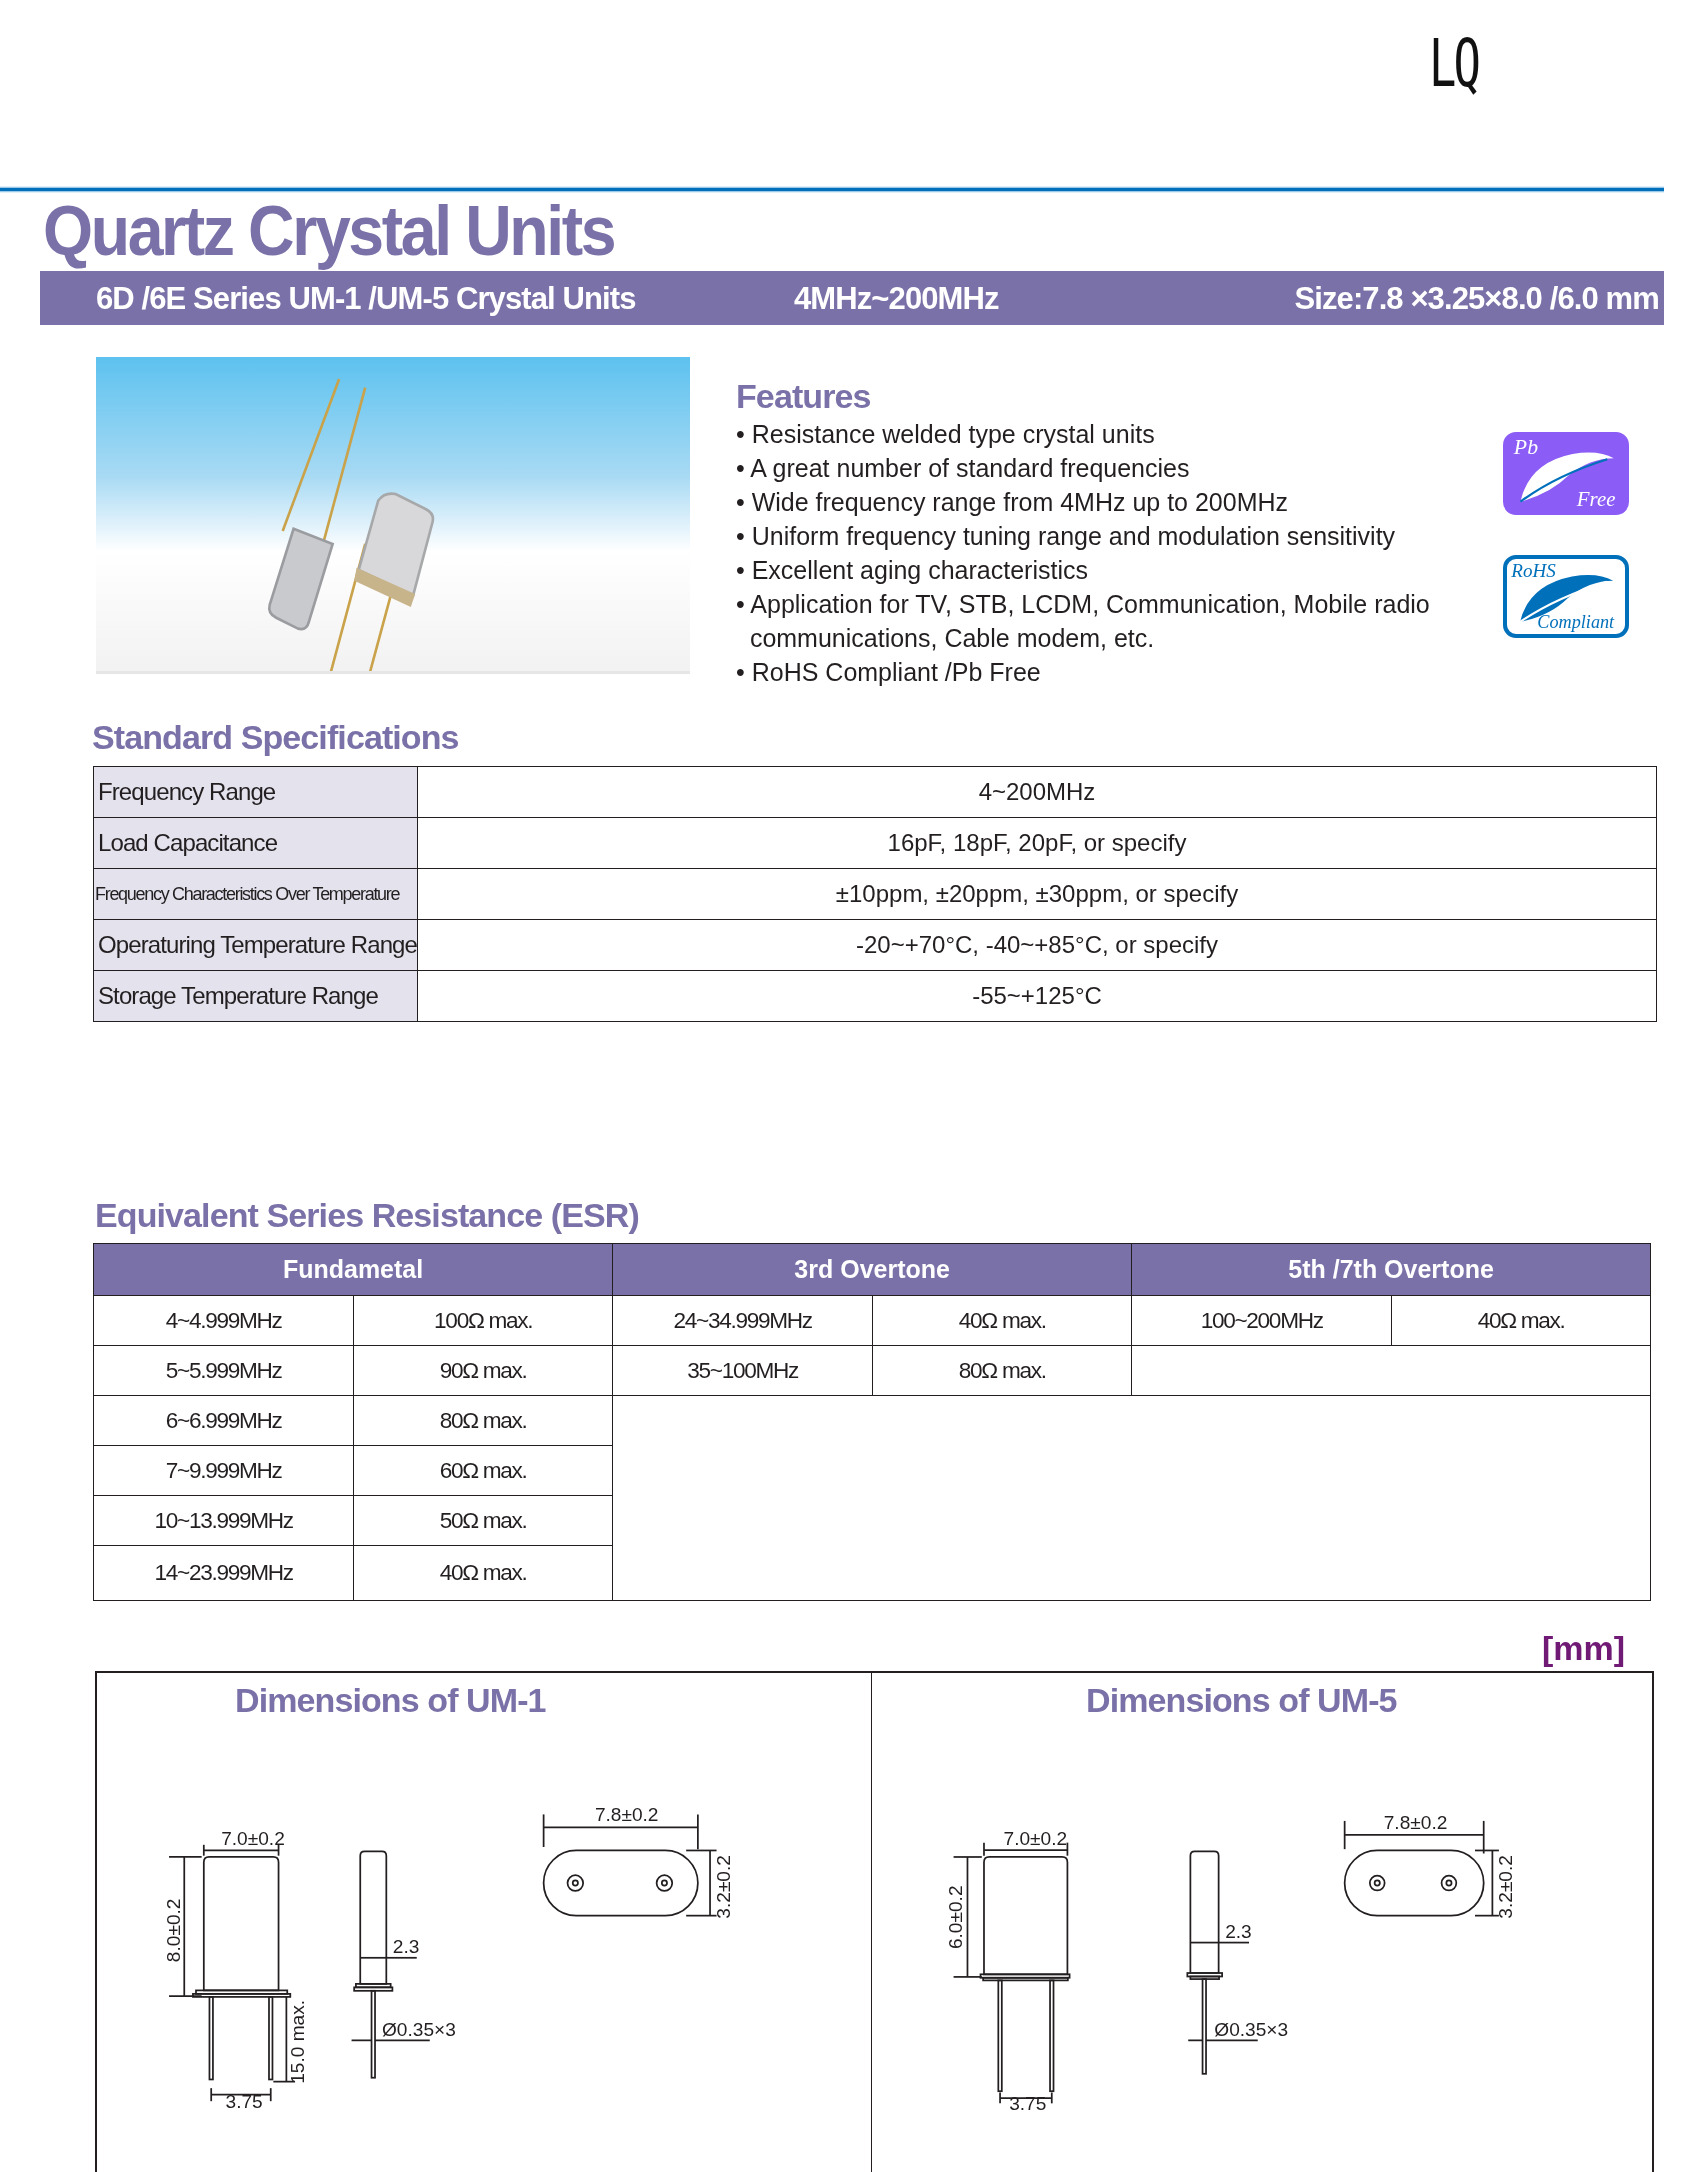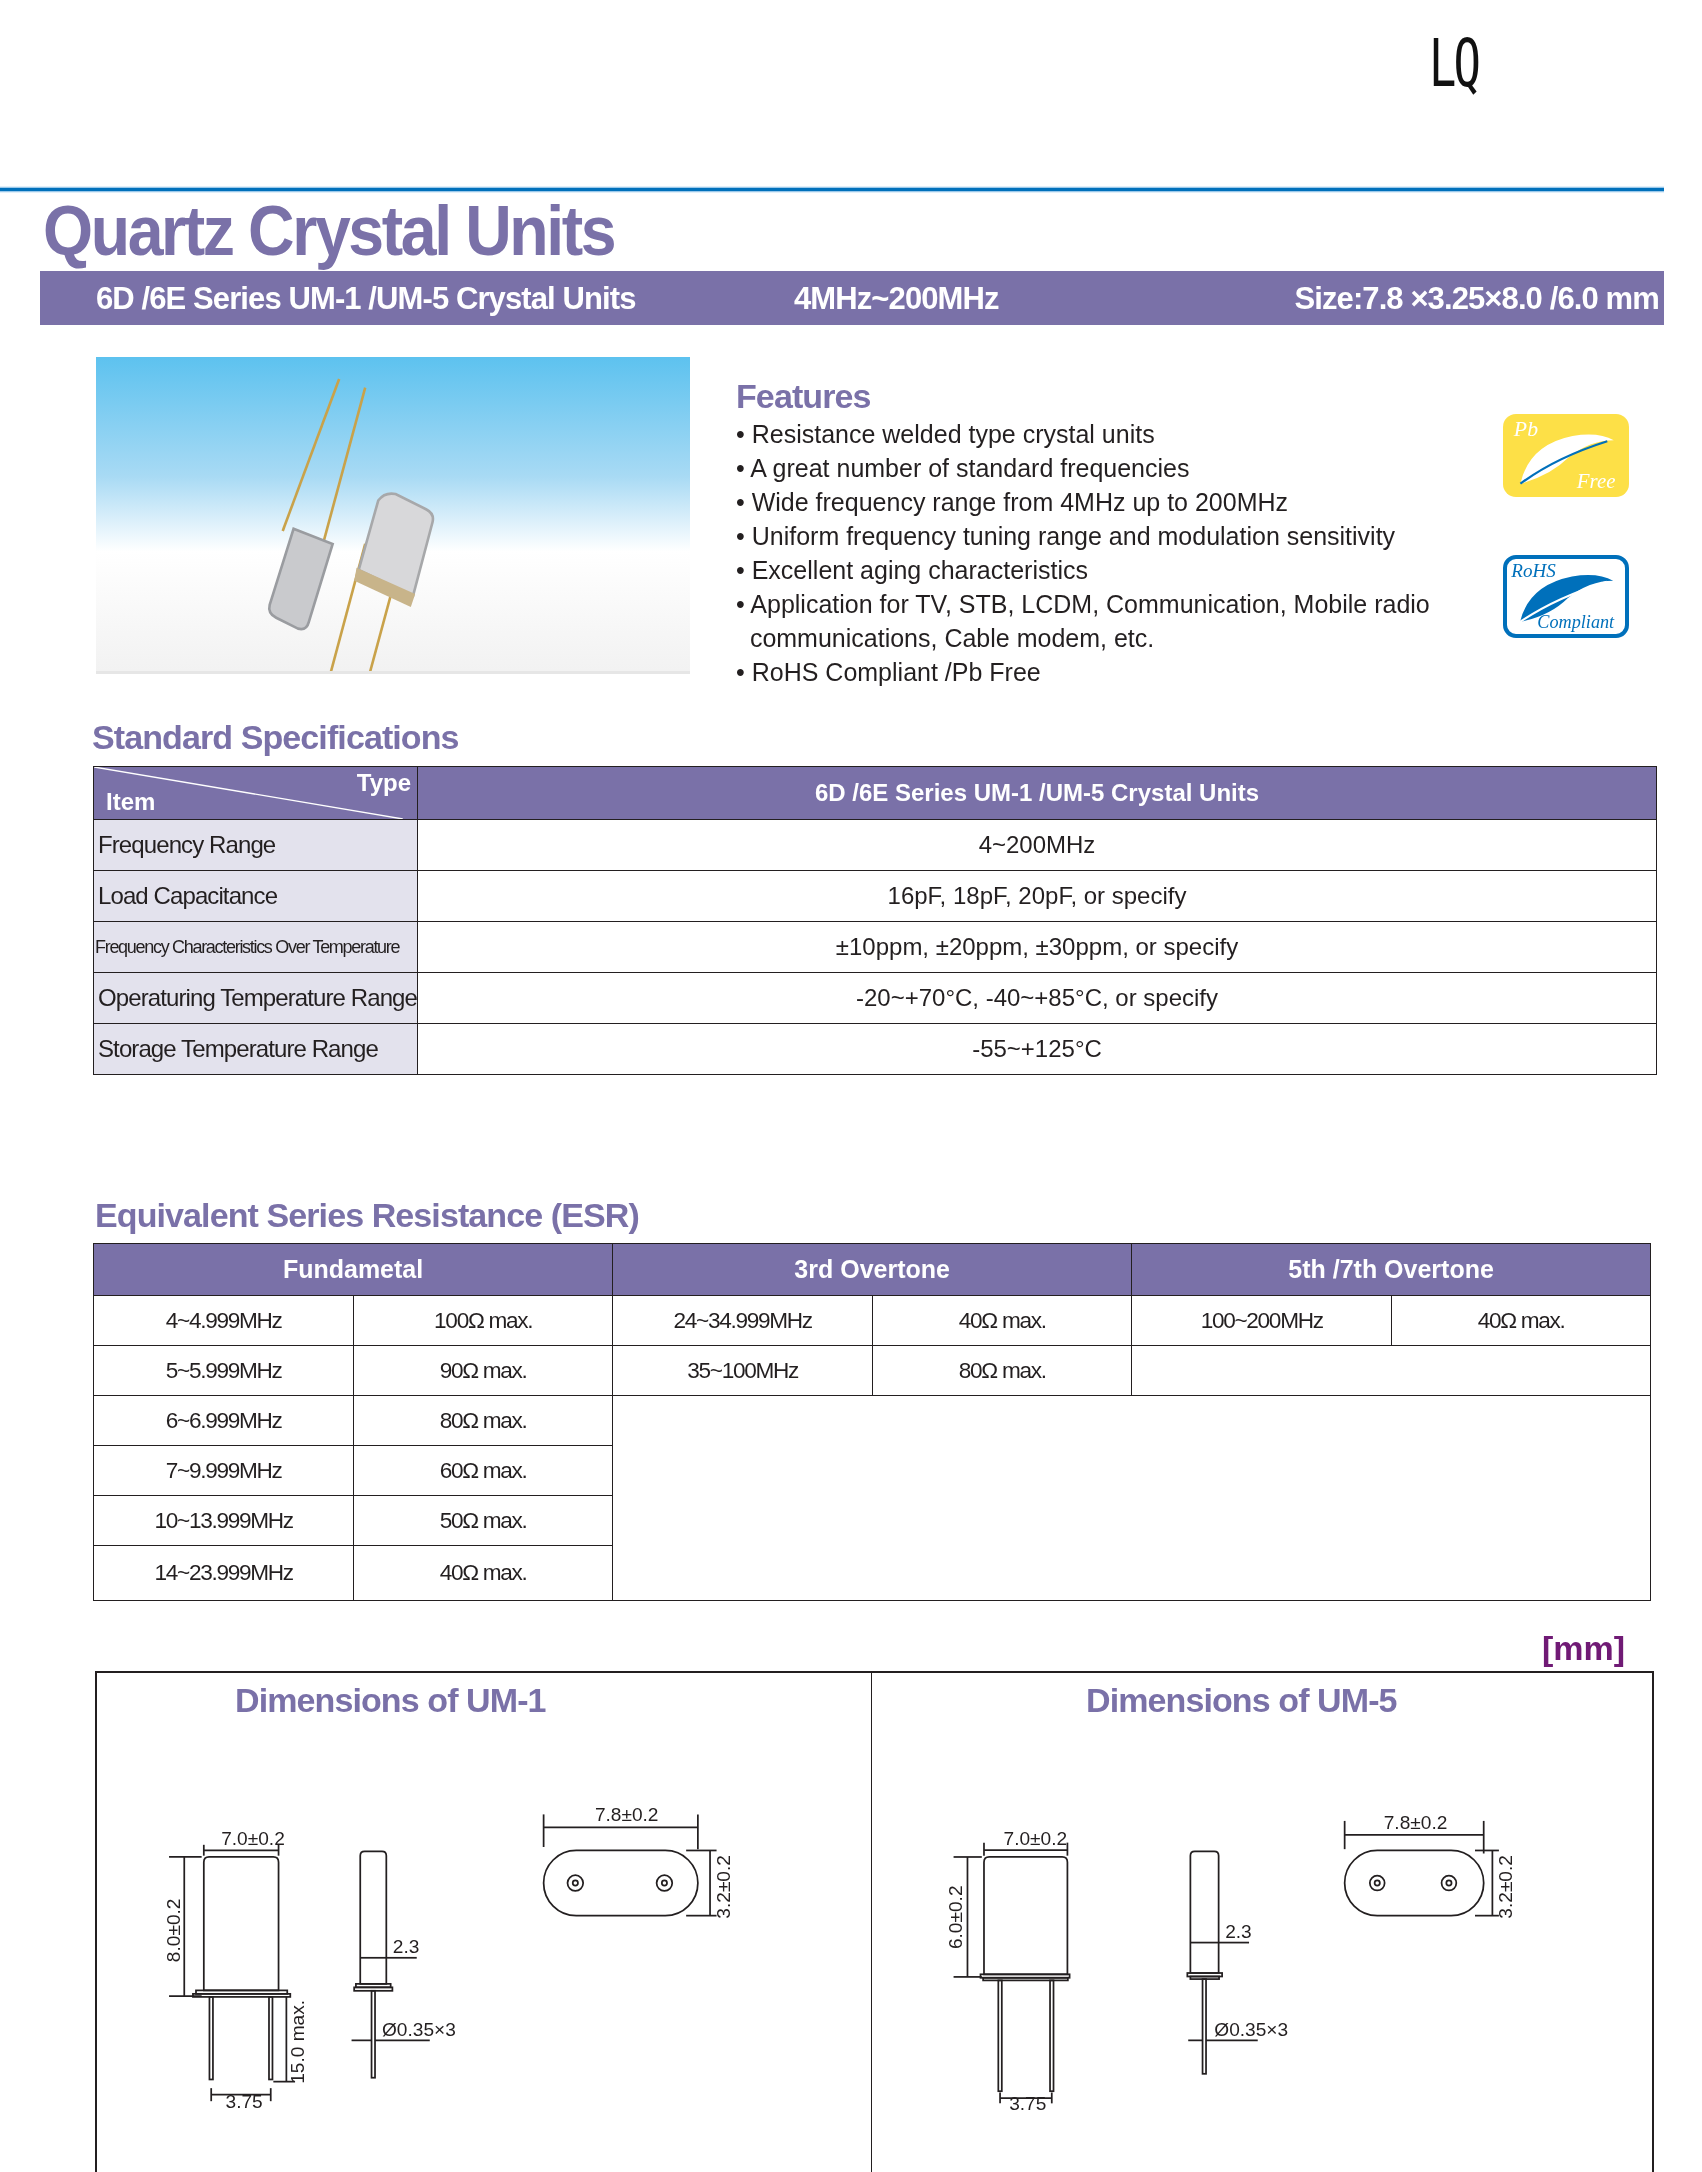--- a/index.html
+++ b/index.html
@@ -72,51 +72,41 @@
   <div>• Resistance welded type crystal units</div>
   <div>• A great number of standard frequencies</div>
   <div>• Wide frequency range from 4MHz up to 200MHz</div>
   <div>• Uniform frequency tuning range and modulation sensitivity</div>
   <div>• Excellent aging characteristics</div>
   <div>• Application for TV, STB, LCDM, Communication, Mobile radio</div>
   <div style="white-space:pre;">  communications, Cable modem, etc.</div>
   <div>• RoHS Compliant /Pb Free</div>
 </div>
 
-<div class="abs badge" style="top:414px; background:#fde047;">
+<div class="abs badge" style="top:432px; background:#8b5cf6;">
   <svg width="126" height="83" viewBox="0 0 290 190">
     <path d="M40 160 Q60 70 160 50 Q220 40 255 60 Q200 60 150 100 Q110 140 40 160 Z" fill="#ffffff"></path>
     <path d="M40 160 Q120 100 240 62" stroke="#0070bb" stroke-width="5" fill="none"></path>
     <text x="25" y="50" font-size="50" font-style="italic" font-family="Liberation Serif, serif" fill="#fff">Pb</text>
     <text x="170" y="170" font-size="48" font-style="italic" font-family="Liberation Serif, serif" fill="#fff">Free</text>
   </svg>
 </div>
 
 <div class="abs badge" style="top:555px; background:#fff; border:4.3px solid #0070bb; box-sizing:border-box;">
   <svg width="117" height="74" viewBox="0 0 270 170">
     <path d="M30 145 Q50 60 150 40 Q210 30 245 50 Q190 50 140 90 Q100 130 30 145 Z" fill="#0070bb"></path>
     <path d="M30 145 Q110 90 230 52" stroke="#ffffff" stroke-width="5" fill="none"></path>
     <text x="10" y="42" font-size="44" font-style="italic" font-family="Liberation Serif, serif" fill="#0070bb">RoHS</text>
     <text x="70" y="160" font-size="42" font-style="italic" font-family="Liberation Serif, serif" fill="#0070bb">Compliant</text>
   </svg>
 </div>
 
 <div class="abs h2" style="left:92px; top:718px;">Standard Specifications</div>
 <table class="spec">
   <tbody>
-      <tr>
-    <th style="width:309px; position:relative; text-align:left;">
-      <svg class="abs" style="left:0; top:0;" width="309" height="52" viewBox="0 0 712 120">
-        <line x1="0" y1="0" x2="712" y2="120" stroke="#fff" stroke-width="3"></line>
-      </svg>
-      <span class="abs" style="right:6px; top:1.7px;">Type</span>
-      <span class="abs" style="left:12px; bottom:2.6px;">Item</span>
-    </th>
-    <th>6D /6E Series  UM-1 /UM-5 Crystal Units</th>
-  </tr>
   <tr>
     <td class="item">Frequency Range</td>
     <td class="val">4~200MHz</td>
   </tr>
   <tr>
     <td class="item">Load Capacitance</td>
     <td class="val">16pF, 18pF, 20pF, or specify</td>
   </tr>
   <tr>
     <td class="item small">Frequency Characteristics Over Temperature</td>

